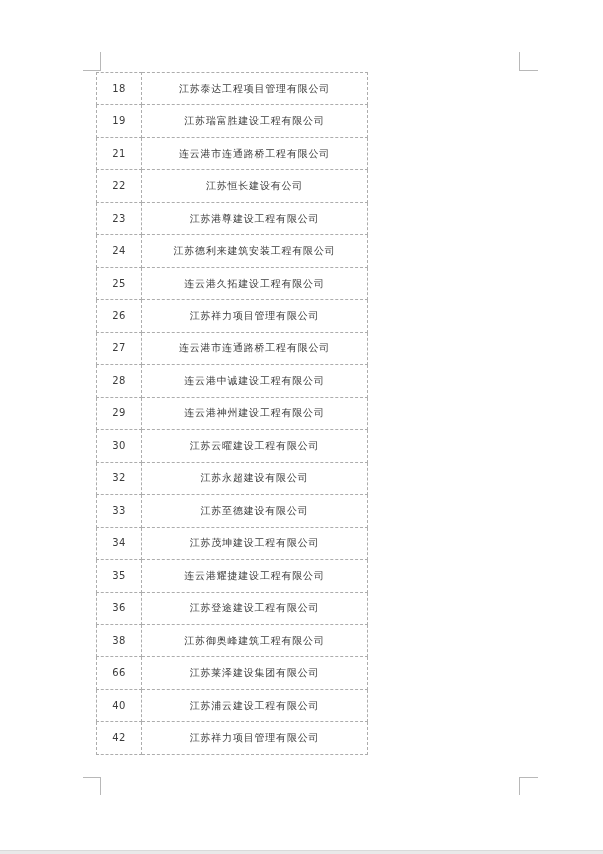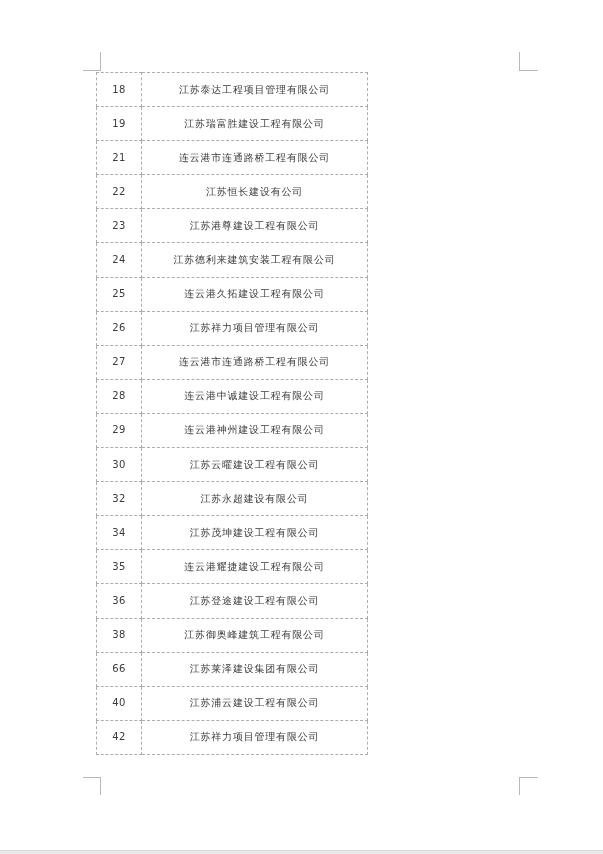--- a/index.html
+++ b/index.html
@@ -142,20 +142,24 @@
         </tr>
         <tr>
           <td class="num-cell">30</td>
           <td class="name-cell">江苏云曜建设工程有限公司</td>
         </tr>
         <tr>
           <td class="num-cell">32</td>
           <td class="name-cell">江苏永超建设有限公司</td>
         </tr>
         <tr>
+          <td class="num-cell">33</td>
+          <td class="name-cell">江苏至德建设有限公司</td>
+        </tr>
+        <tr>
           <td class="num-cell">34</td>
           <td class="name-cell">江苏茂坤建设工程有限公司</td>
         </tr>
         <tr>
           <td class="num-cell">35</td>
           <td class="name-cell">连云港耀捷建设工程有限公司</td>
         </tr>
         <tr>
           <td class="num-cell">36</td>
           <td class="name-cell">江苏登途建设工程有限公司</td>

